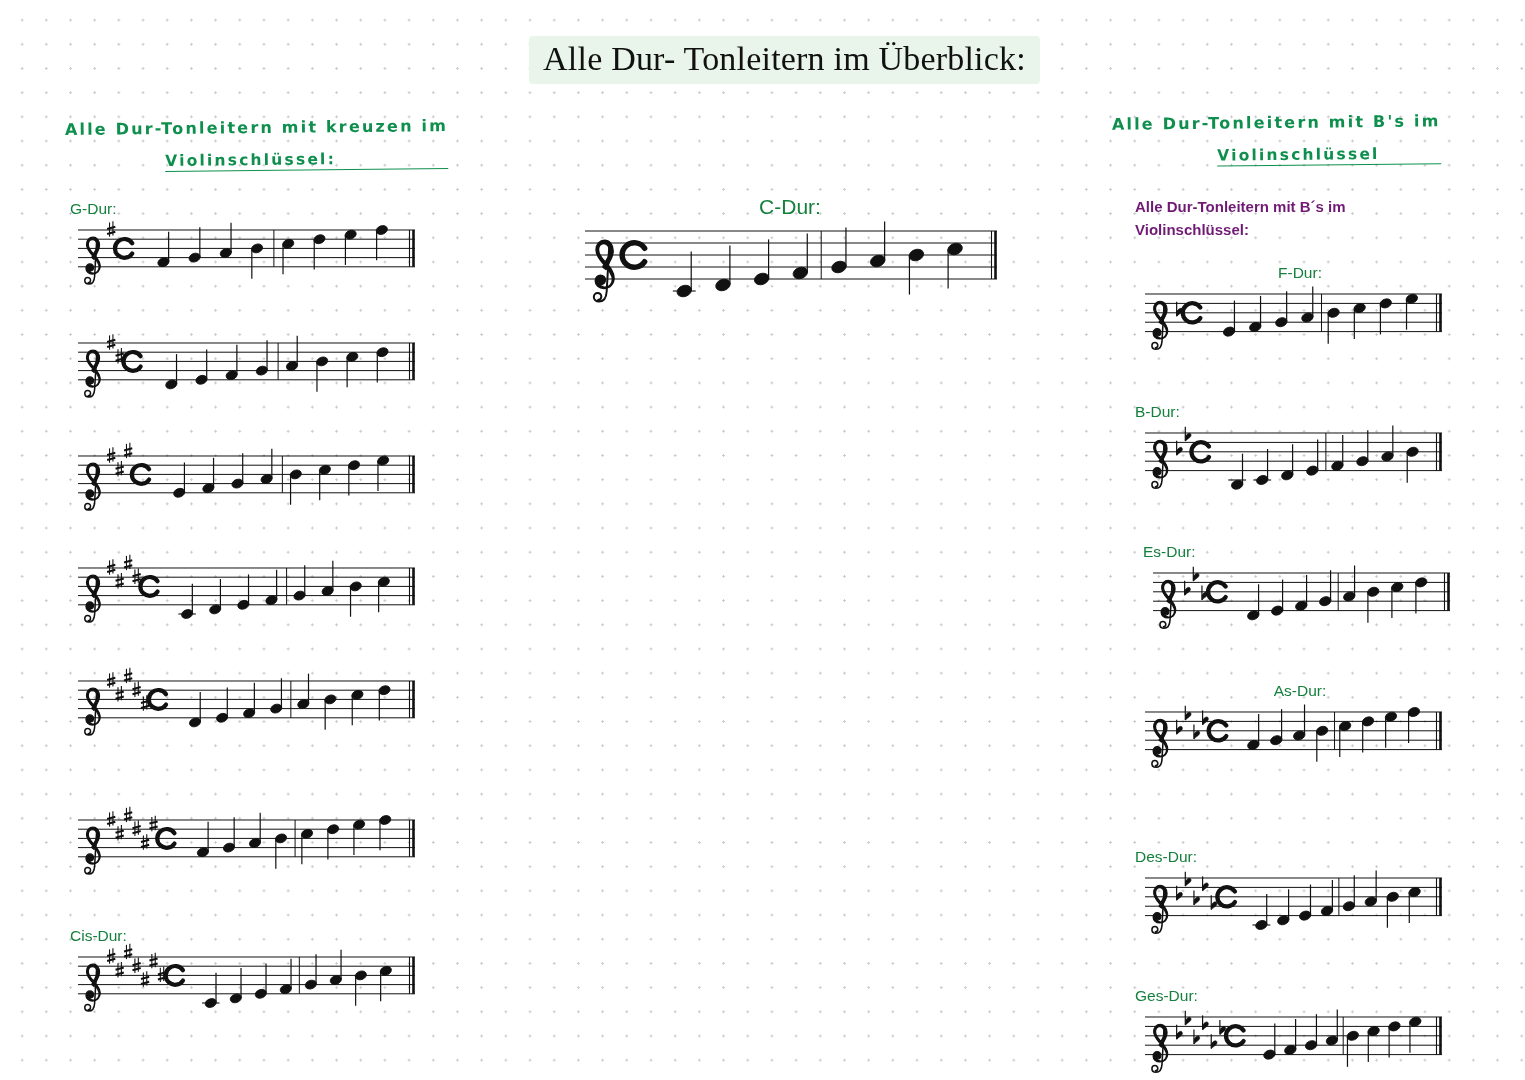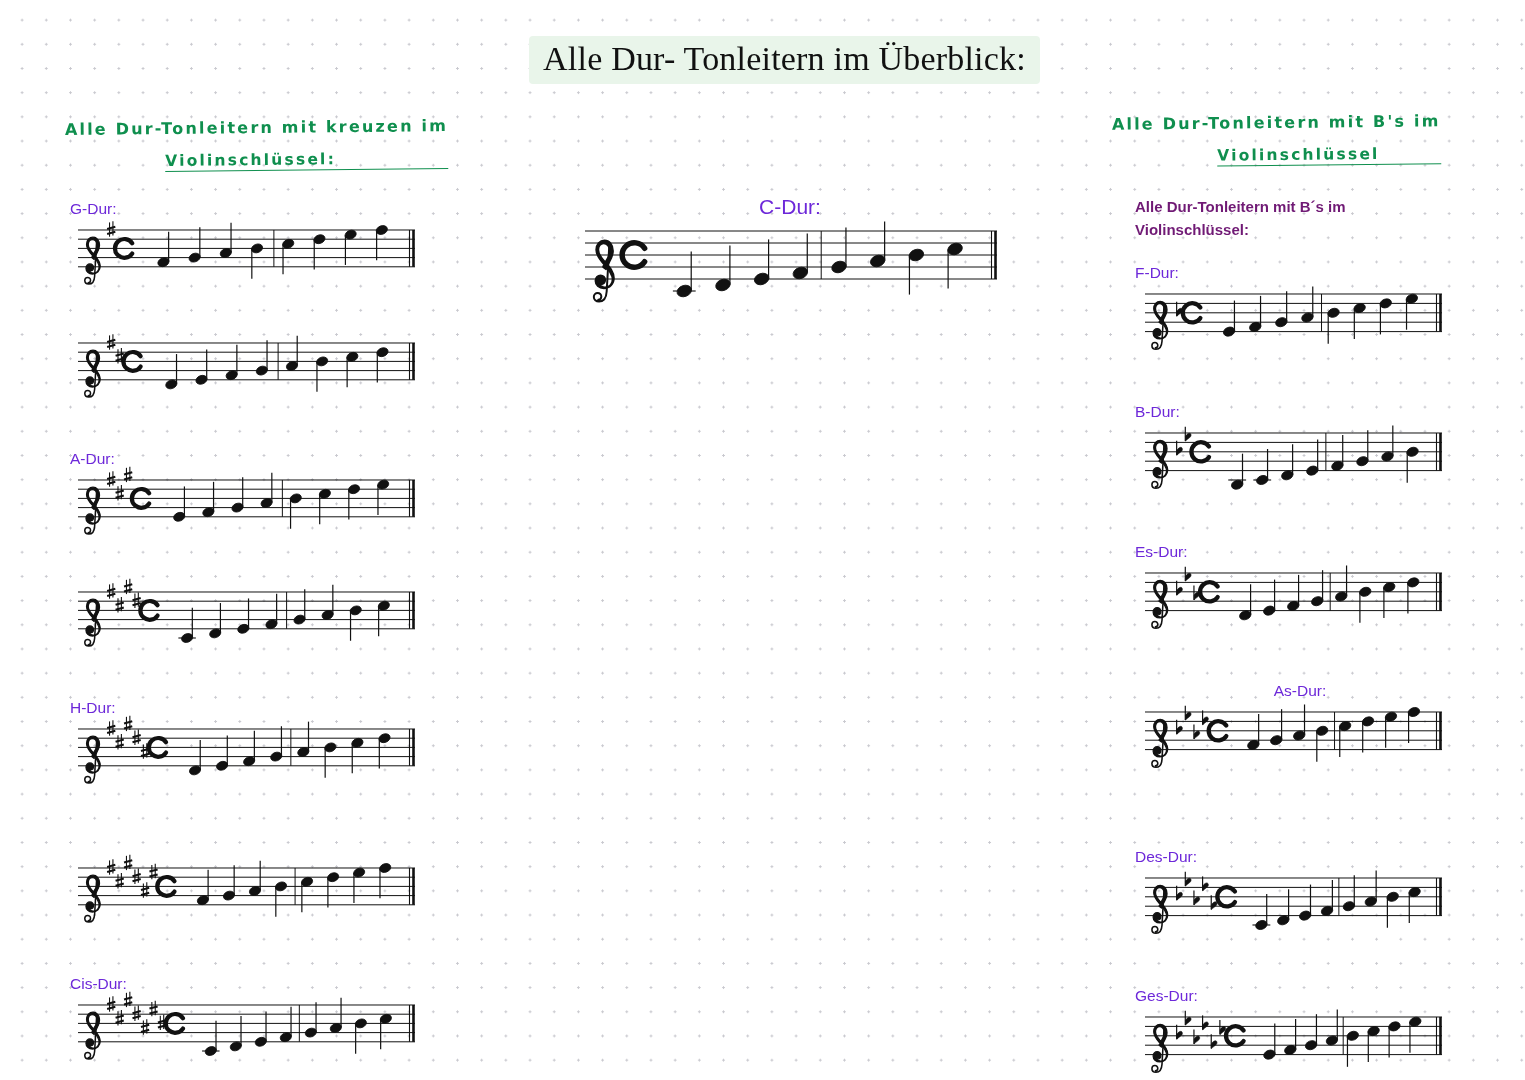--- a/index.html
+++ b/index.html
@@ -72,21 +72,21 @@
   .sec-head {
     font-size: 15px;
     font-weight: bold;
     color: #701a75;
     line-height: 1.55;
     margin: 0 0 22px 0;
   }
   .scale { position: relative; }
   .scale-label {
     font-size: 15.5px;
-    color: #6d28d9;
+    color: #15803d;
     margin-bottom: 6px;
     display: block;
   }
   .scale-label.big { font-size: 21px; }
   .staff-box { position: relative; }
   svg { display: block; overflow: visible; }
 </style>
 </head>
 <body>
 
@@ -228,21 +228,20 @@
           <g>
             <ellipse cx="308.50965853658545" cy="15.2" rx="5.704" ry="4.232" fill="#111111" stroke="#111111" stroke-width="0.8" transform="rotate(-20 308.50965853658545 15.2)"></ellipse>
             <line x1="303.30565853658544" y1="15.6" x2="303.30565853658544" y2="45.559999999999995" stroke="#111111" stroke-width="1.2"></line>
           </g>
           <line x1="335.5" y1="6" x2="335.5" y2="42.8" stroke="#111111" stroke-width="1.1"></line>
           <line x1="339.5" y1="6" x2="339.5" y2="42.8" stroke="#111111" stroke-width="2.6"></line>
         </svg>
       </div>
     </div>
     <div class="scale" style="margin-bottom: 36px;">
-      <span class="scale-label">A-Dur:</span>
       <div class="staff-box" style="margin-left: 4px;">
         <svg width="345" height="76.8" viewBox="0 0 345 76.8">
           <line x1="4" y1="6" x2="341" y2="6" stroke="#111111" stroke-width="1"></line>
           <line x1="4" y1="15.2" x2="341" y2="15.2" stroke="#111111" stroke-width="1"></line>
           <line x1="4" y1="24.4" x2="341" y2="24.4" stroke="#111111" stroke-width="1"></line>
           <line x1="4" y1="33.599999999999994" x2="341" y2="33.599999999999994" stroke="#111111" stroke-width="1"></line>
           <line x1="4" y1="42.8" x2="341" y2="42.8" stroke="#111111" stroke-width="1"></line>
           <g transform="translate(17.799999999999997,33.599999999999994) scale(1.1729999999999998)">
             <path d="M 0,0 c 0.6,-3.4 4.4,-5.6 4.4,-10.2 c 0,-3.2 -1.9,-5.2 -4.0,-5.2 c -2.0,0 -3.4,1.8 -3.4,4.2 c 0,3.0 2.2,5.6 4.6,8.2 c 3.0,3.3 5.6,6.2 5.6,10.2 c 0,4.0 -2.9,6.8 -6.6,6.8 c -3.3,0 -5.6,-2.2 -5.6,-5.0 c 0,-2.1 1.5,-3.6 3.4,-3.6 c 1.8,0 3.1,1.4 3.1,3.1 c 0,1.7 -1.2,2.9 -2.8,2.9 c -0.4,0 -0.8,-0.1 -1.0,-0.2 c 0.6,1.3 2.0,2.1 3.6,2.1 c 2.9,0 4.9,-2.2 4.9,-5.3 c 0,-3.5 -2.4,-6.2 -5.3,-9.4 c -3.0,-3.3 -5.4,-6.2 -5.4,-9.8 c 0,-3.6 2.3,-6.2 5.5,-6.2 c 3.2,0 5.6,2.8 5.6,6.9 c 0,5.3 -3.8,8.0 -4.6,12.1 z" fill="#111111" stroke="#111111" stroke-width="1.05" stroke-linejoin="round"></path>
             <path d="M 4.2,-15.4 L 2.4,16.0 c -0.3,4.6 -2.4,6.6 -5.0,6.6 c -2.0,0 -3.4,-1.3 -3.4,-3.0 c 0,-1.5 1.1,-2.6 2.5,-2.6 c 1.4,0 2.4,1.0 2.4,2.3 c 0,1.2 -0.9,2.1 -2.0,2.1" fill="none" stroke="#111111" stroke-width="1.3" stroke-linecap="round"></path>
@@ -380,21 +379,20 @@
           <g>
             <ellipse cx="309.85151219512204" cy="19.799999999999997" rx="5.704" ry="4.232" fill="#111111" stroke="#111111" stroke-width="0.8" transform="rotate(-20 309.85151219512204 19.799999999999997)"></ellipse>
             <line x1="304.64751219512203" y1="20.199999999999996" x2="304.64751219512203" y2="50.16" stroke="#111111" stroke-width="1.2"></line>
           </g>
           <line x1="335.5" y1="6" x2="335.5" y2="42.8" stroke="#111111" stroke-width="1.1"></line>
           <line x1="339.5" y1="6" x2="339.5" y2="42.8" stroke="#111111" stroke-width="2.6"></line>
         </svg>
       </div>
     </div>
     <div class="scale" style="margin-bottom: 62px;">
-      <span class="scale-label">H-Dur:</span>
       <div class="staff-box" style="margin-left: 4px;">
         <svg width="345" height="76.8" viewBox="0 0 345 76.8">
           <line x1="4" y1="6" x2="341" y2="6" stroke="#111111" stroke-width="1"></line>
           <line x1="4" y1="15.2" x2="341" y2="15.2" stroke="#111111" stroke-width="1"></line>
           <line x1="4" y1="24.4" x2="341" y2="24.4" stroke="#111111" stroke-width="1"></line>
           <line x1="4" y1="33.599999999999994" x2="341" y2="33.599999999999994" stroke="#111111" stroke-width="1"></line>
           <line x1="4" y1="42.8" x2="341" y2="42.8" stroke="#111111" stroke-width="1"></line>
           <g transform="translate(17.799999999999997,33.599999999999994) scale(1.1729999999999998)">
             <path d="M 0,0 c 0.6,-3.4 4.4,-5.6 4.4,-10.2 c 0,-3.2 -1.9,-5.2 -4.0,-5.2 c -2.0,0 -3.4,1.8 -3.4,4.2 c 0,3.0 2.2,5.6 4.6,8.2 c 3.0,3.3 5.6,6.2 5.6,10.2 c 0,4.0 -2.9,6.8 -6.6,6.8 c -3.3,0 -5.6,-2.2 -5.6,-5.0 c 0,-2.1 1.5,-3.6 3.4,-3.6 c 1.8,0 3.1,1.4 3.1,3.1 c 0,1.7 -1.2,2.9 -2.8,2.9 c -0.4,0 -0.8,-0.1 -1.0,-0.2 c 0.6,1.3 2.0,2.1 3.6,2.1 c 2.9,0 4.9,-2.2 4.9,-5.3 c 0,-3.5 -2.4,-6.2 -5.3,-9.4 c -3.0,-3.3 -5.4,-6.2 -5.4,-9.8 c 0,-3.6 2.3,-6.2 5.5,-6.2 c 3.2,0 5.6,2.8 5.6,6.9 c 0,5.3 -3.8,8.0 -4.6,12.1 z" fill="#111111" stroke="#111111" stroke-width="1.05" stroke-linejoin="round"></path>
             <path d="M 4.2,-15.4 L 2.4,16.0 c -0.3,4.6 -2.4,6.6 -5.0,6.6 c -2.0,0 -3.4,-1.3 -3.4,-3.0 c 0,-1.5 1.1,-2.6 2.5,-2.6 c 1.4,0 2.4,1.0 2.4,2.3 c 0,1.2 -0.9,2.1 -2.0,2.1" fill="none" stroke="#111111" stroke-width="1.3" stroke-linecap="round"></path>
@@ -716,21 +714,21 @@
           <line x1="414.5" y1="6" x2="414.5" y2="54" stroke="#111111" stroke-width="2.6"></line>
         </svg>
       </div>
     </div>
   </div>
 <div class="col" id="col-flats">
   <p class="sec-head">
     <span>Alle Dur-Tonleitern mit B´s im</span><br>
     <span>Violinschlüssel:</span>
   </p>
-<div class="scale" style="margin-bottom: 38px;">
+<div class="scale" style="margin-bottom: 38px; text-align: center;">
       <span class="scale-label">F-Dur:</span>
       <div class="staff-box" style="margin-left: 6px;">
         <svg width="305" height="77.6" viewBox="0 0 305 77.6">
           <line x1="4" y1="6" x2="301" y2="6" stroke="#111111" stroke-width="1"></line>
           <line x1="4" y1="15.4" x2="301" y2="15.4" stroke="#111111" stroke-width="1"></line>
           <line x1="4" y1="24.8" x2="301" y2="24.8" stroke="#111111" stroke-width="1"></line>
           <line x1="4" y1="34.2" x2="301" y2="34.2" stroke="#111111" stroke-width="1"></line>
           <line x1="4" y1="43.6" x2="301" y2="43.6" stroke="#111111" stroke-width="1"></line>
           <g transform="translate(18.1,34.2) scale(1.1985000000000001)">
             <path d="M 0,0 c 0.6,-3.4 4.4,-5.6 4.4,-10.2 c 0,-3.2 -1.9,-5.2 -4.0,-5.2 c -2.0,0 -3.4,1.8 -3.4,4.2 c 0,3.0 2.2,5.6 4.6,8.2 c 3.0,3.3 5.6,6.2 5.6,10.2 c 0,4.0 -2.9,6.8 -6.6,6.8 c -3.3,0 -5.6,-2.2 -5.6,-5.0 c 0,-2.1 1.5,-3.6 3.4,-3.6 c 1.8,0 3.1,1.4 3.1,3.1 c 0,1.7 -1.2,2.9 -2.8,2.9 c -0.4,0 -0.8,-0.1 -1.0,-0.2 c 0.6,1.3 2.0,2.1 3.6,2.1 c 2.9,0 4.9,-2.2 4.9,-5.3 c 0,-3.5 -2.4,-6.2 -5.3,-9.4 c -3.0,-3.3 -5.4,-6.2 -5.4,-9.8 c 0,-3.6 2.3,-6.2 5.5,-6.2 c 3.2,0 5.6,2.8 5.6,6.9 c 0,5.3 -3.8,8.0 -4.6,12.1 z" fill="#111111" stroke="#111111" stroke-width="1.05" stroke-linejoin="round"></path>
@@ -840,21 +838,21 @@
           </g>
           <g>
             <ellipse cx="271.5548048780488" cy="24.8" rx="5.828" ry="4.324000000000001" fill="#111111" stroke="#111111" stroke-width="0.8" transform="rotate(-20 271.5548048780488 24.8)"></ellipse>
             <line x1="266.2268048780488" y1="25.2" x2="266.2268048780488" y2="55.82" stroke="#111111" stroke-width="1.2"></line>
           </g>
           <line x1="295.5" y1="6" x2="295.5" y2="43.6" stroke="#111111" stroke-width="1.1"></line>
           <line x1="299.5" y1="6" x2="299.5" y2="43.6" stroke="#111111" stroke-width="2.6"></line>
         </svg>
       </div>
     </div>
-    <div class="scale" style="margin-bottom: 38px;">
+    <div class="scale" style="margin-bottom: 38px; margin-left: 8px;">
       <span class="scale-label">Es-Dur:</span>
       <div class="staff-box" style="margin-left: 6px;">
         <svg width="305" height="77.6" viewBox="0 0 305 77.6">
           <line x1="4" y1="6" x2="301" y2="6" stroke="#111111" stroke-width="1"></line>
           <line x1="4" y1="15.4" x2="301" y2="15.4" stroke="#111111" stroke-width="1"></line>
           <line x1="4" y1="24.8" x2="301" y2="24.8" stroke="#111111" stroke-width="1"></line>
           <line x1="4" y1="34.2" x2="301" y2="34.2" stroke="#111111" stroke-width="1"></line>
           <line x1="4" y1="43.6" x2="301" y2="43.6" stroke="#111111" stroke-width="1"></line>
           <g transform="translate(18.1,34.2) scale(1.1985000000000001)">
             <path d="M 0,0 c 0.6,-3.4 4.4,-5.6 4.4,-10.2 c 0,-3.2 -1.9,-5.2 -4.0,-5.2 c -2.0,0 -3.4,1.8 -3.4,4.2 c 0,3.0 2.2,5.6 4.6,8.2 c 3.0,3.3 5.6,6.2 5.6,10.2 c 0,4.0 -2.9,6.8 -6.6,6.8 c -3.3,0 -5.6,-2.2 -5.6,-5.0 c 0,-2.1 1.5,-3.6 3.4,-3.6 c 1.8,0 3.1,1.4 3.1,3.1 c 0,1.7 -1.2,2.9 -2.8,2.9 c -0.4,0 -0.8,-0.1 -1.0,-0.2 c 0.6,1.3 2.0,2.1 3.6,2.1 c 2.9,0 4.9,-2.2 4.9,-5.3 c 0,-3.5 -2.4,-6.2 -5.3,-9.4 c -3.0,-3.3 -5.4,-6.2 -5.4,-9.8 c 0,-3.6 2.3,-6.2 5.5,-6.2 c 3.2,0 5.6,2.8 5.6,6.9 c 0,5.3 -3.8,8.0 -4.6,12.1 z" fill="#111111" stroke="#111111" stroke-width="1.05" stroke-linejoin="round"></path>

